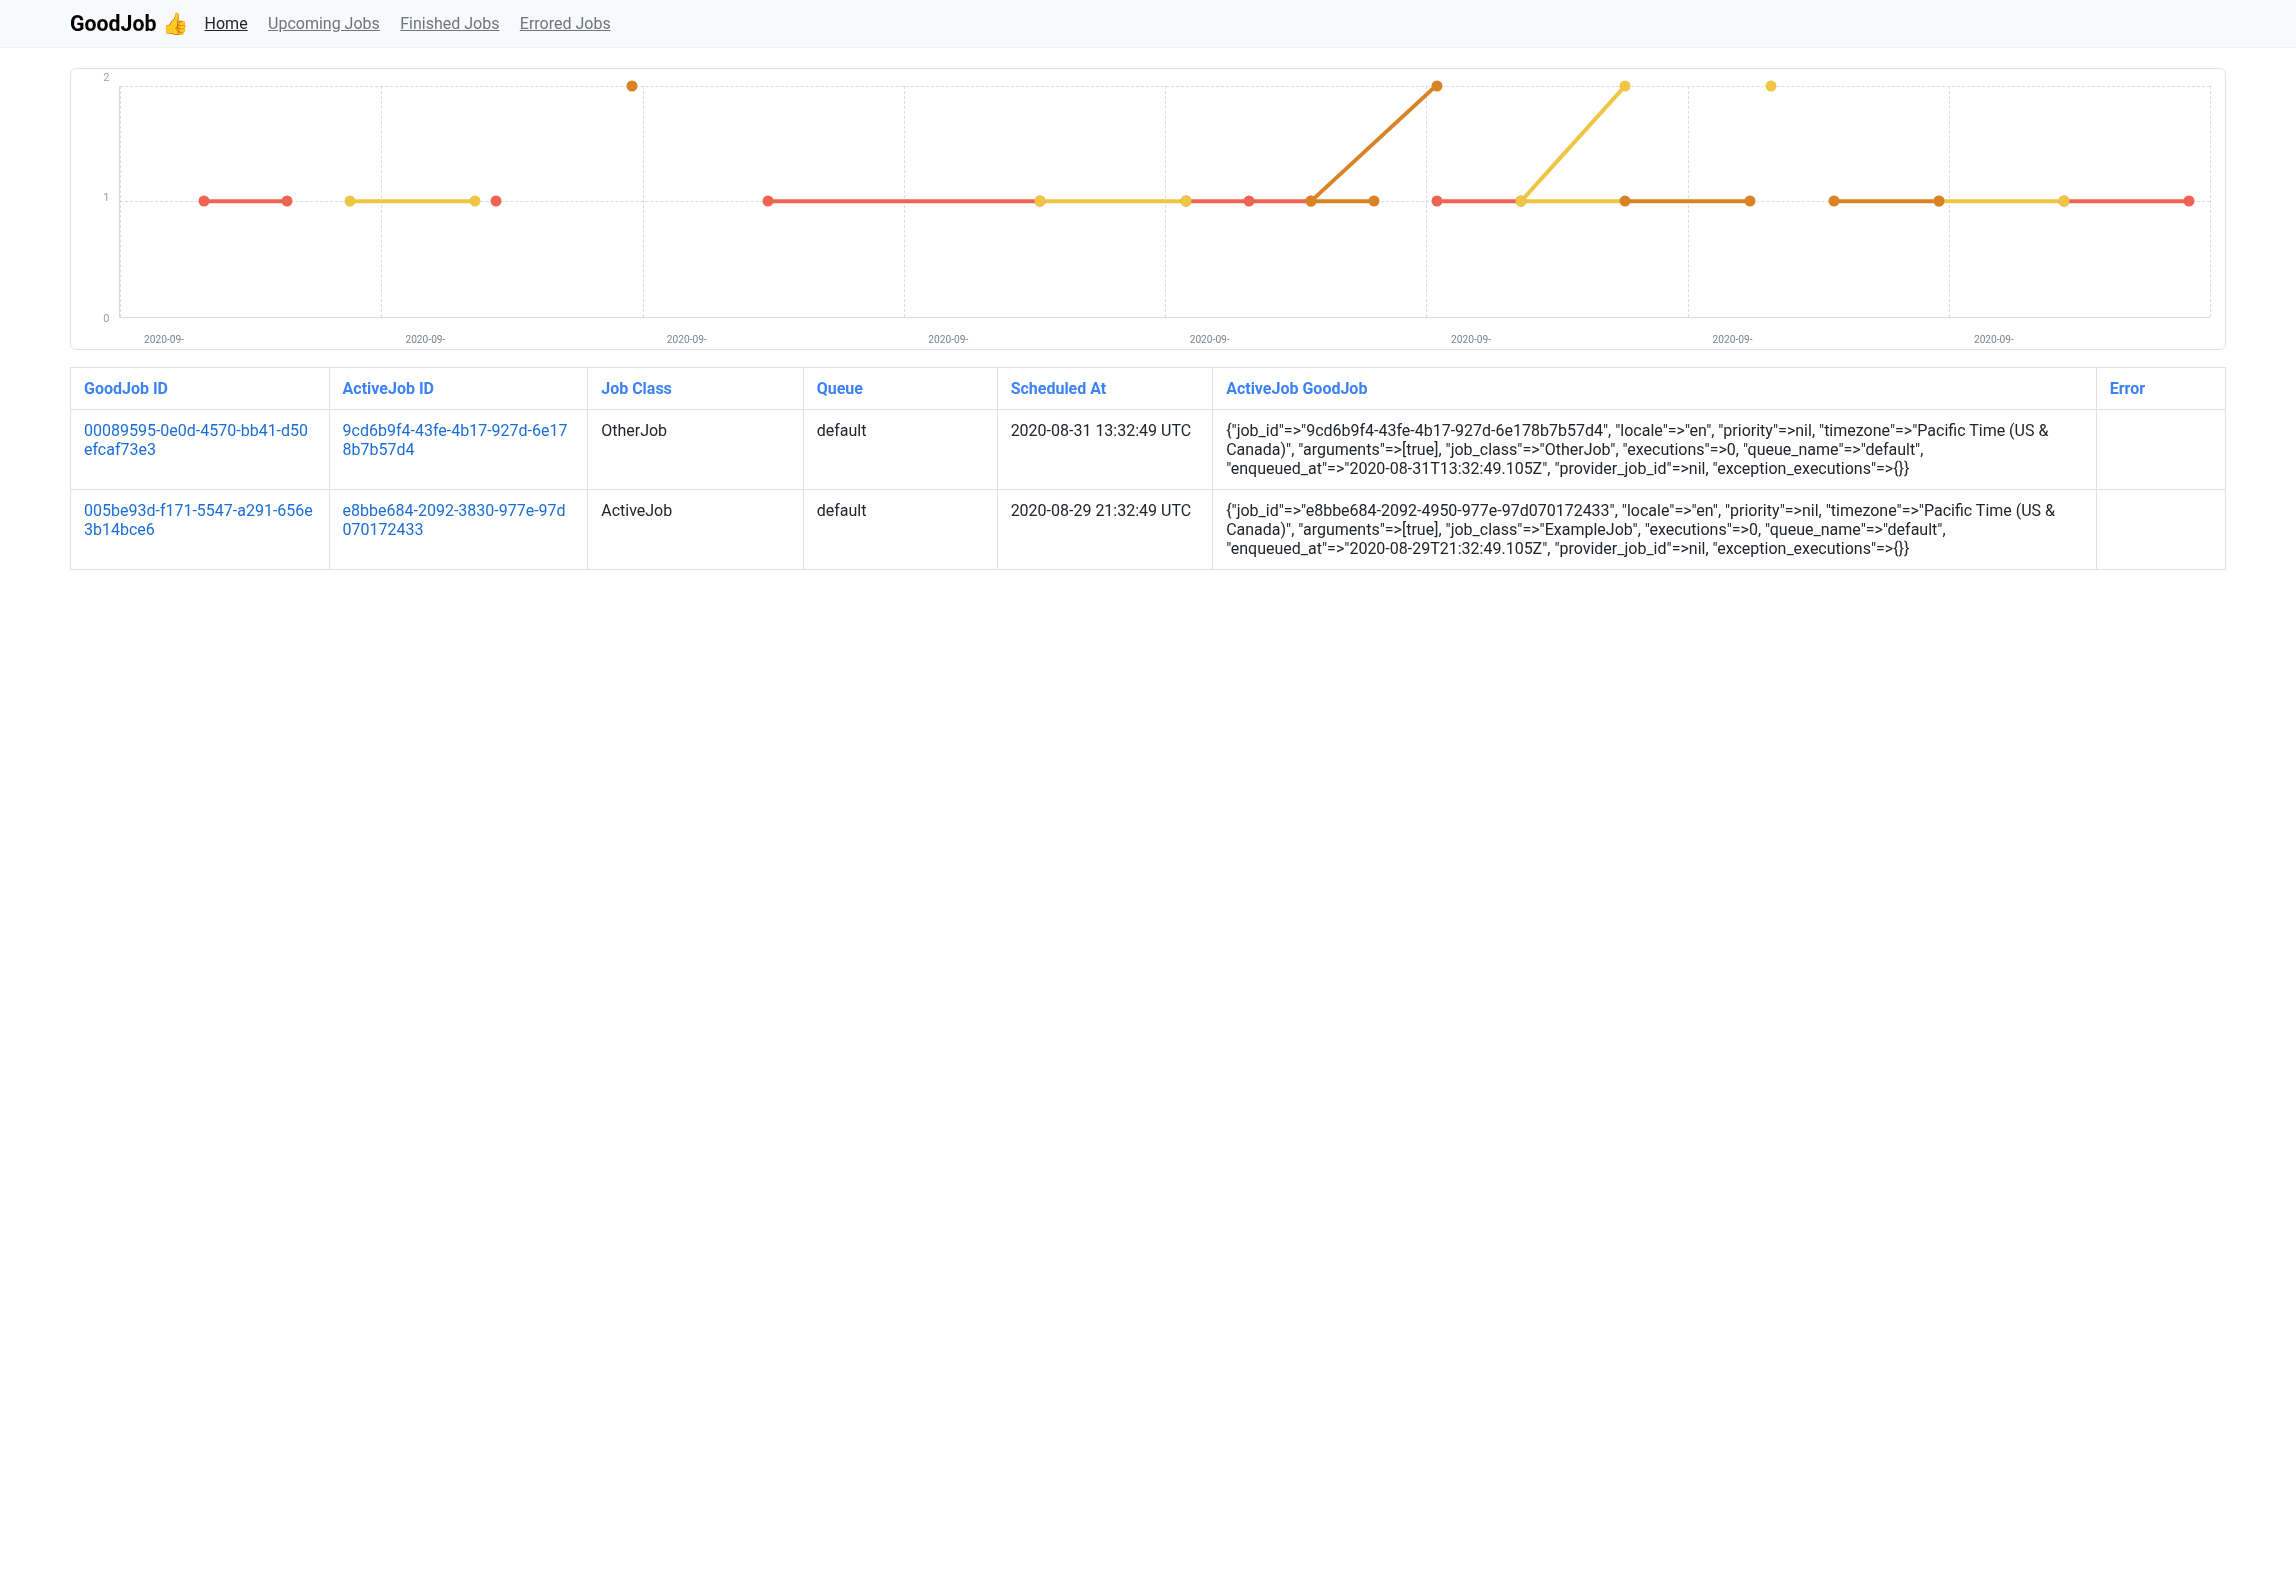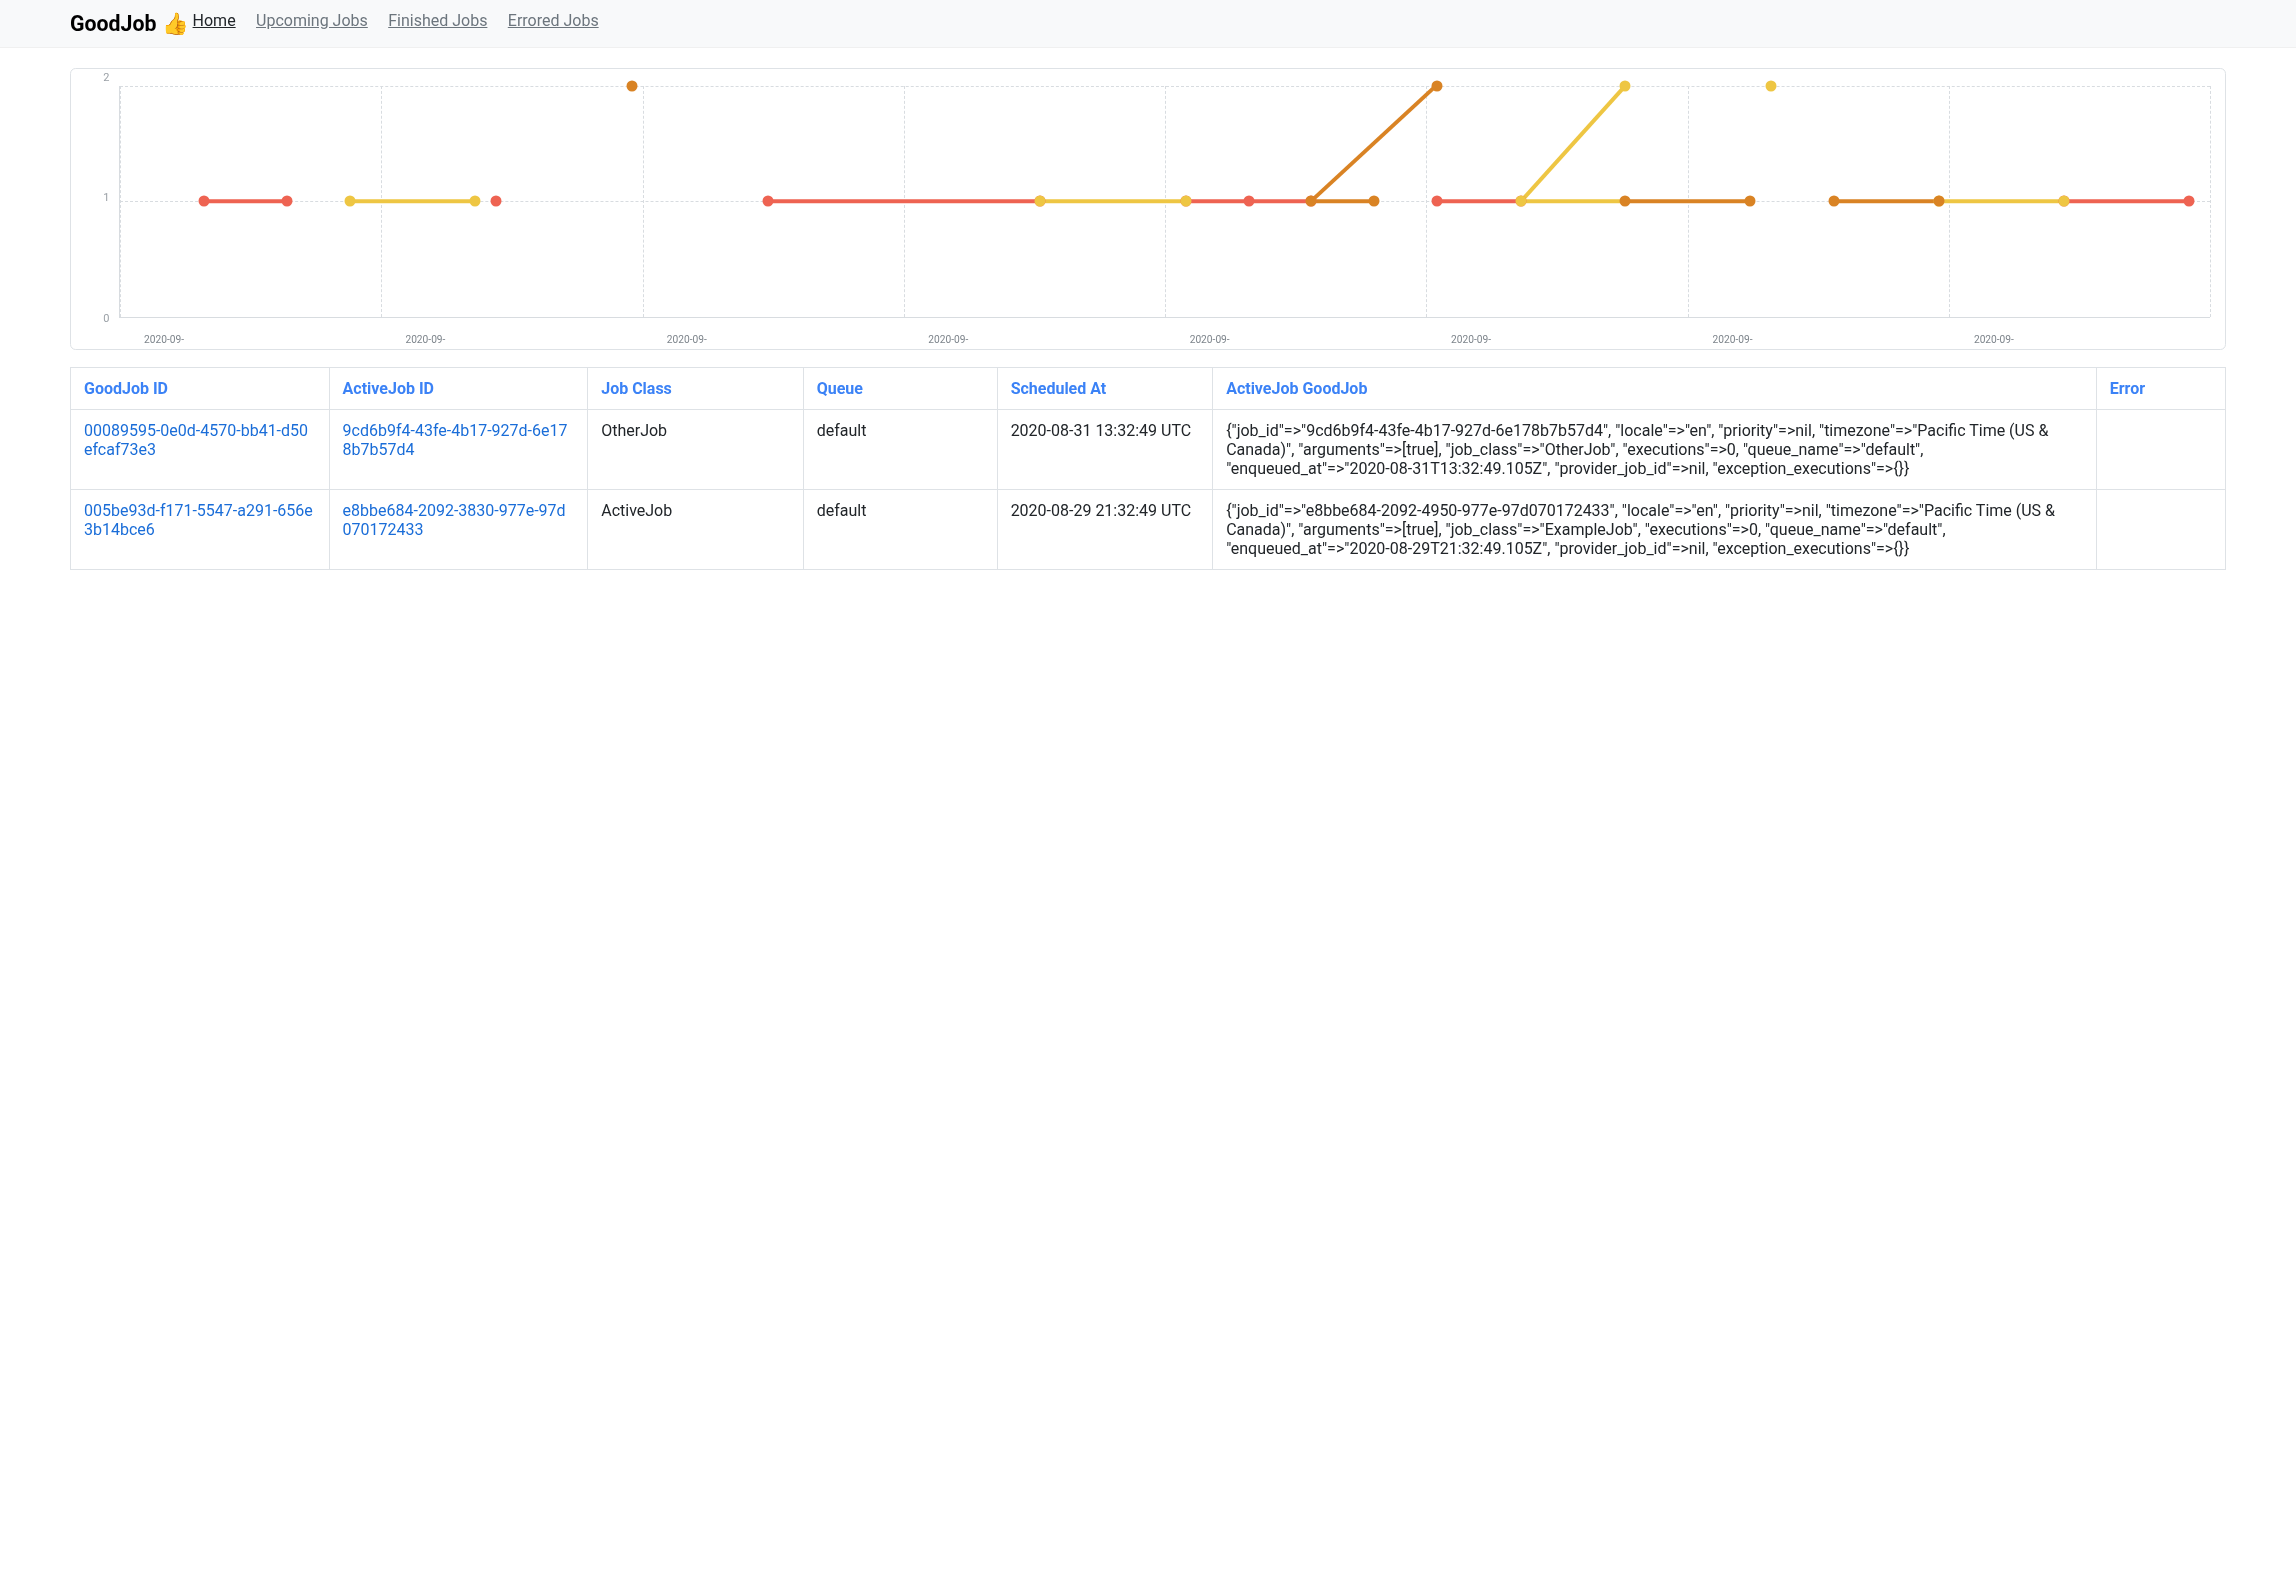--- a/index.html
+++ b/index.html
@@ -6,21 +6,22 @@
 body {
   font-family: -apple-system, BlinkMacSystemFont, "Segoe UI", Roboto, "Helvetica Neue", Arial, sans-serif;
   background: #fff;
   color: #212529;
   font-size: 15px;
 }
 .navbar {
   background: #f8f9fa;
   padding: 11px 70px;
   display: flex;
-  gap: 4px;
+  align-items: center;
+  gap: 16px;
   border-bottom: 0.9px solid #f0f0f0;
 }
 .brand {
   font-size: 21.3px;
   font-weight: 700;
   color: #000;
   display: flex;
   align-items: center;
   gap: 5.6px;
 }

